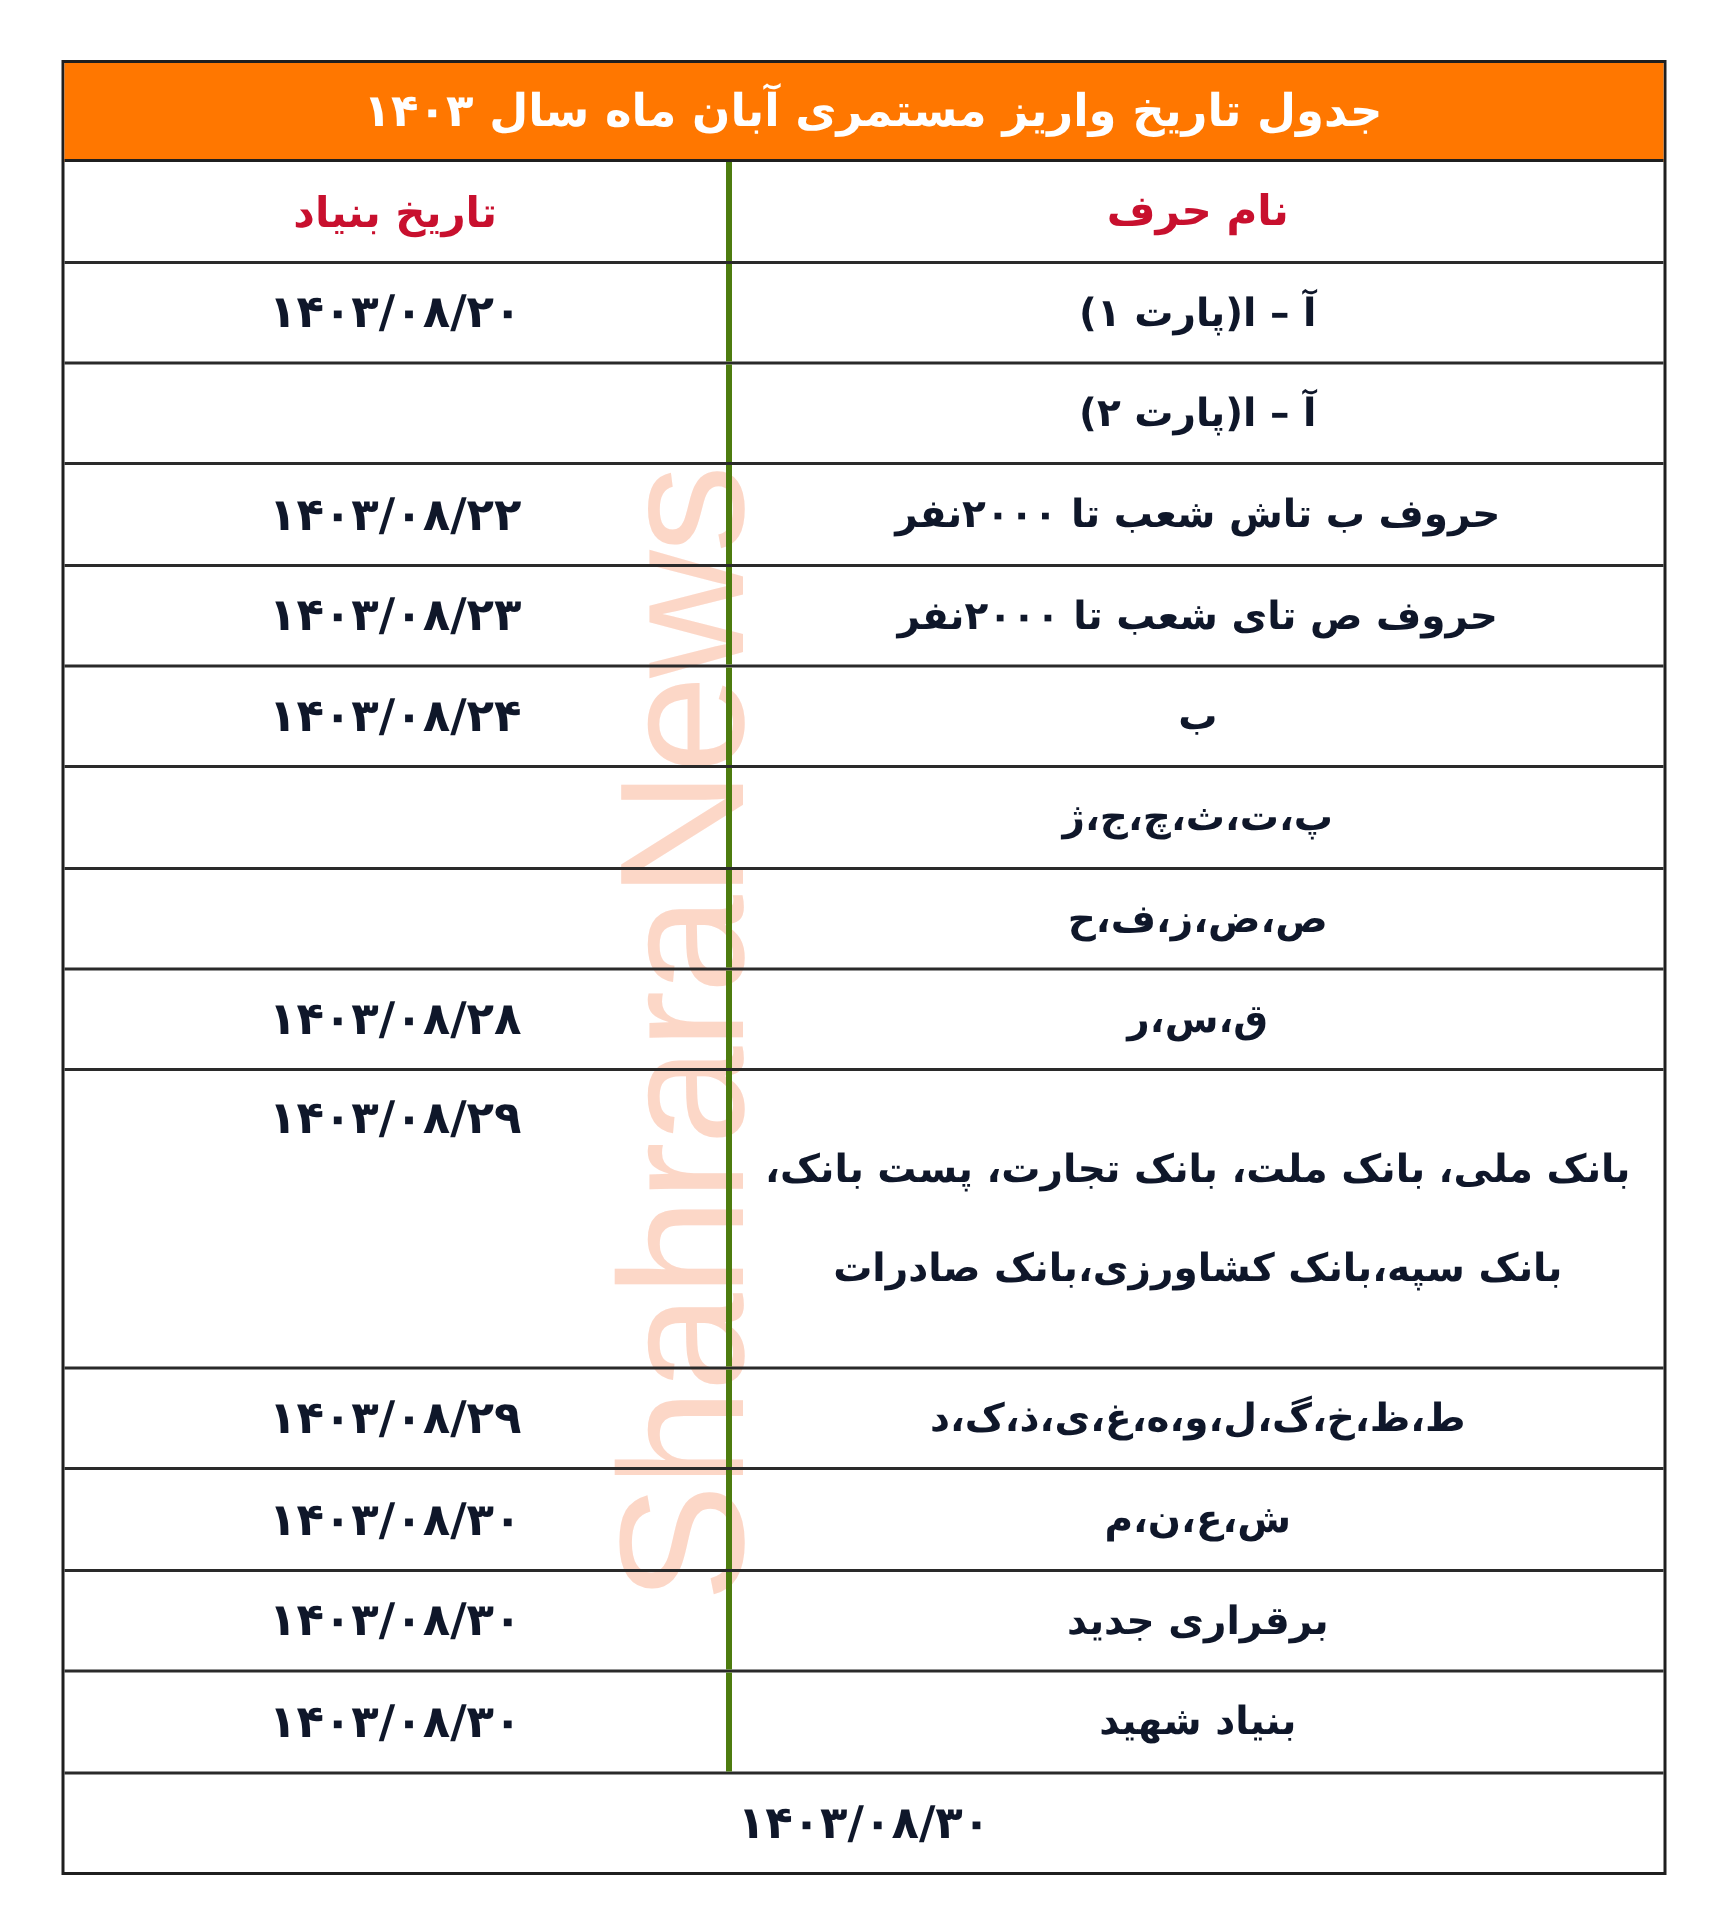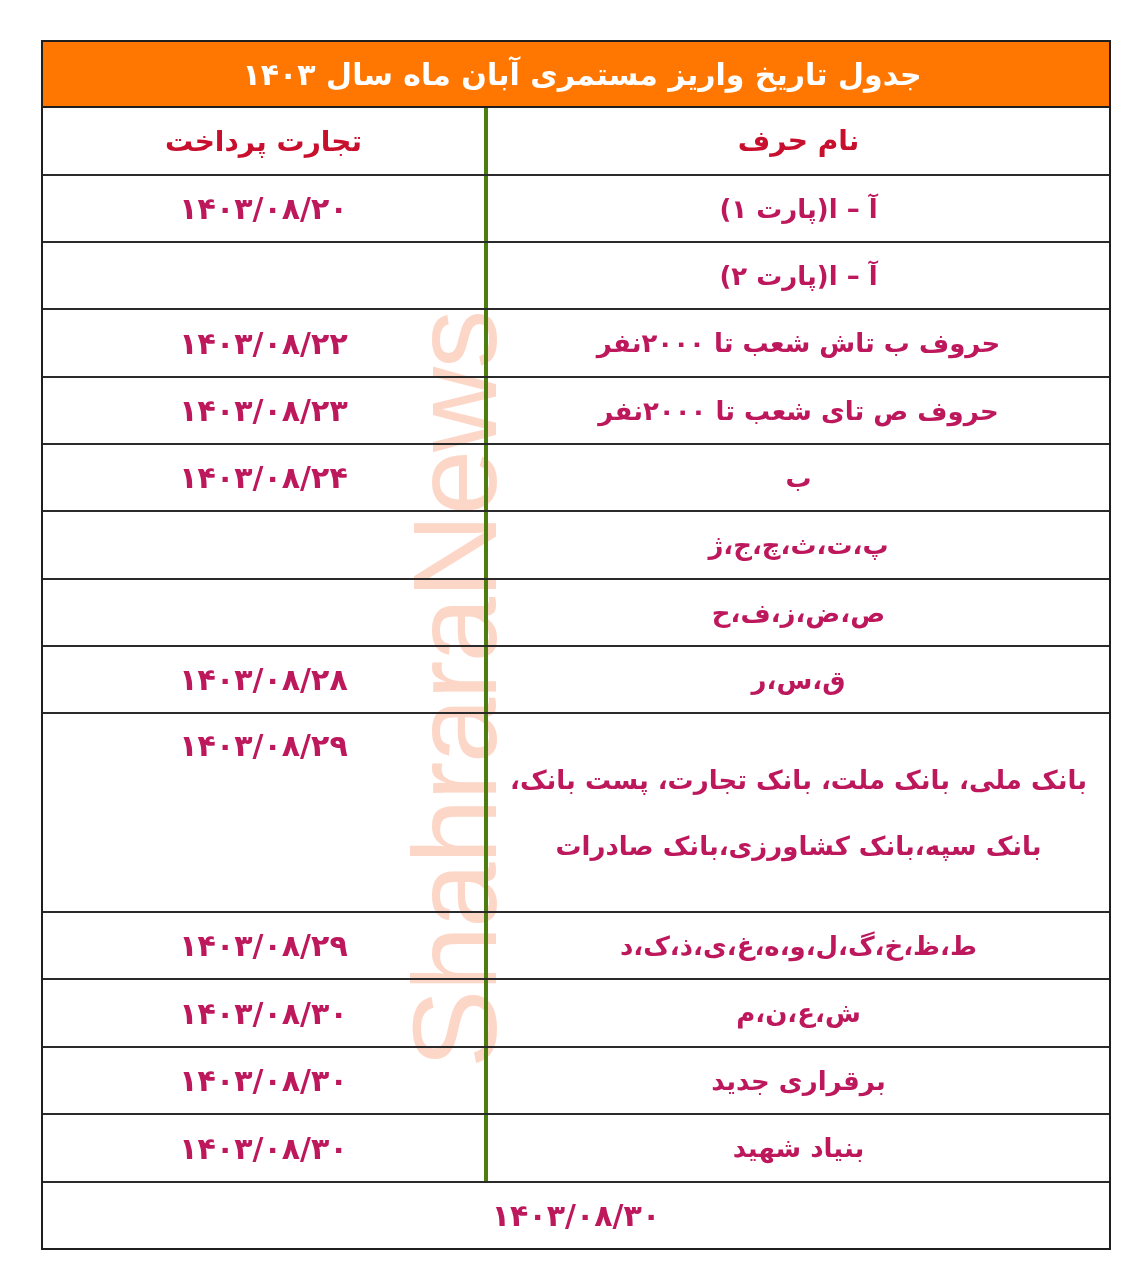--- a/index.html
+++ b/index.html
@@ -59,21 +59,21 @@
     }
     .row:last-child {
       border-bottom: none;
     }
     .cell {
       box-sizing: border-box;
       display: flex;
       justify-content: center;
       align-items: center;
       text-align: center;
-      color: #be185d;
+      color: #0f172a;
       font-weight: bold;
     }
     .cell.name {
       width: 625px;
       border-left: 4px solid #4d7c0f;
       font-size: 26px;
       padding: 0 18px;
       line-height: 66px;
     }
     .cell.date {
@@ -96,21 +96,21 @@
 </head>
 <body>
 
 <div class="watermark">ShahraraNews</div>
 
 <div class="table">
   <div class="title-row">جدول تاریخ واریز مستمری آبان ماه سال ۱۴۰۳</div>
 
   <div class="row head" style="height:68px">
     <div class="cell name">نام حرف</div>
-    <div class="cell date">تجارت پرداخت</div>
+    <div class="cell date">تاریخ بنیاد</div>
   </div>
 
   <div class="row" style="height:67px">
     <div class="cell name">آ – ا(پارت ۱)</div>
     <div class="cell date">۱۴۰۳/۰۸/۲۰</div>
   </div>
   <div class="row" style="height:67px">
     <div class="cell name">آ – ا(پارت ۲)</div>
   </div>
   <div class="row" style="height:68px">

